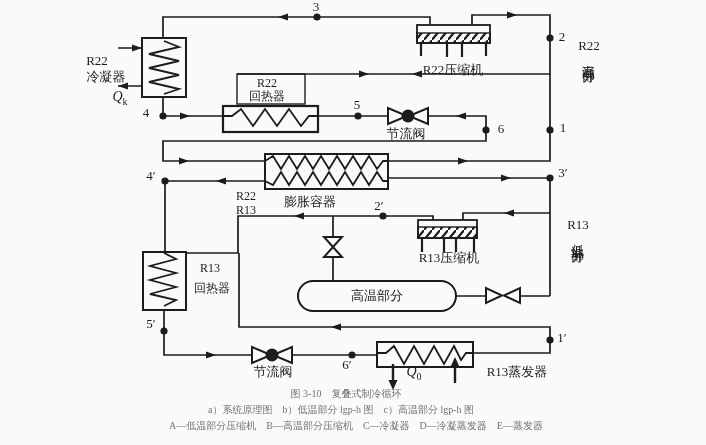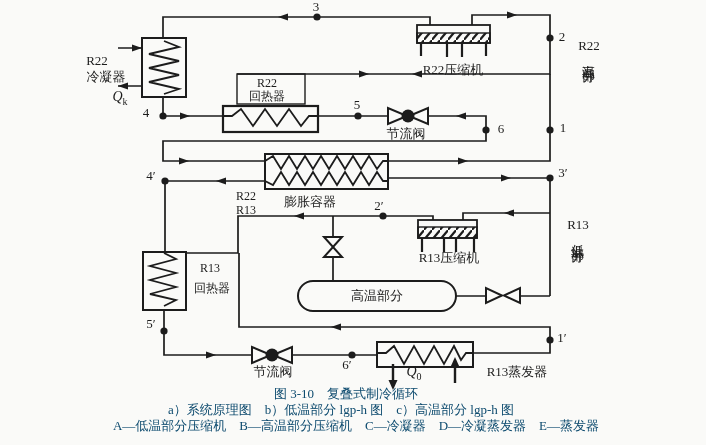--- a/index.html
+++ b/index.html
@@ -19,21 +19,21 @@
   .num{font-size:13px;}
   .q{font-style:italic;font-size:14px;text-align:center;}
   .q sub{font-style:normal;font-size:10px;}
   .vlbl{
     position:absolute;
     writing-mode:vertical-rl;text-orientation:upright;
     font-size:13px;letter-spacing:2px;line-height:1;
     color:#1c1c1c;
   }
   .cap{position:absolute;transform:translate(-50%,-50%);
-    font-size:13px;white-space:nowrap;color:#0c4a6e;}
+    font-size:10px;white-space:nowrap;color:#737373;}
 </style>
 </head>
 <body>
 
 <div id="stage">
 
   <svg id="diagram" width="706" height="445" viewBox="0 0 706 445">
     <defs>
       <pattern id="hatch" width="8" height="10" patternUnits="userSpaceOnUse">
         <path d="M-1,11 L9,-1" stroke="#1c1c1c" stroke-width="2.2" fill="none"></path>

